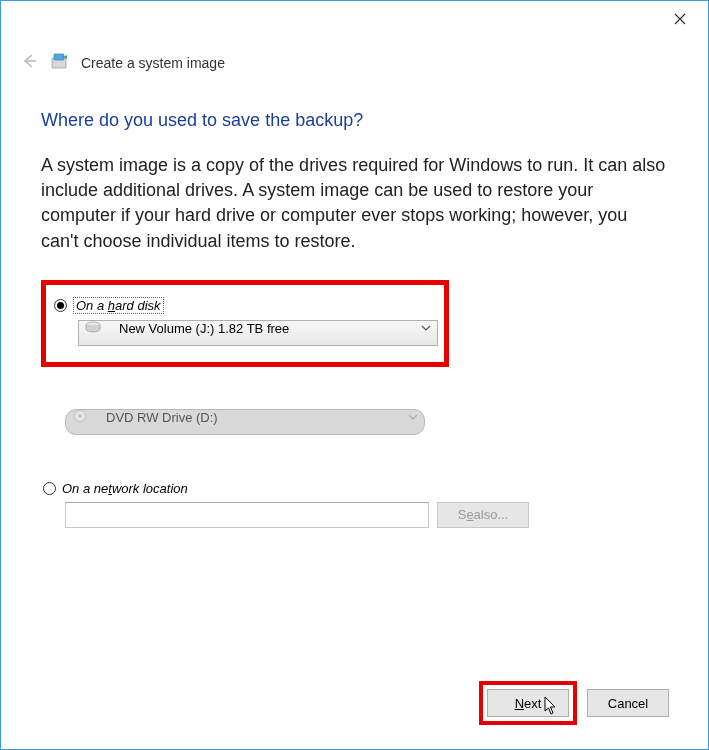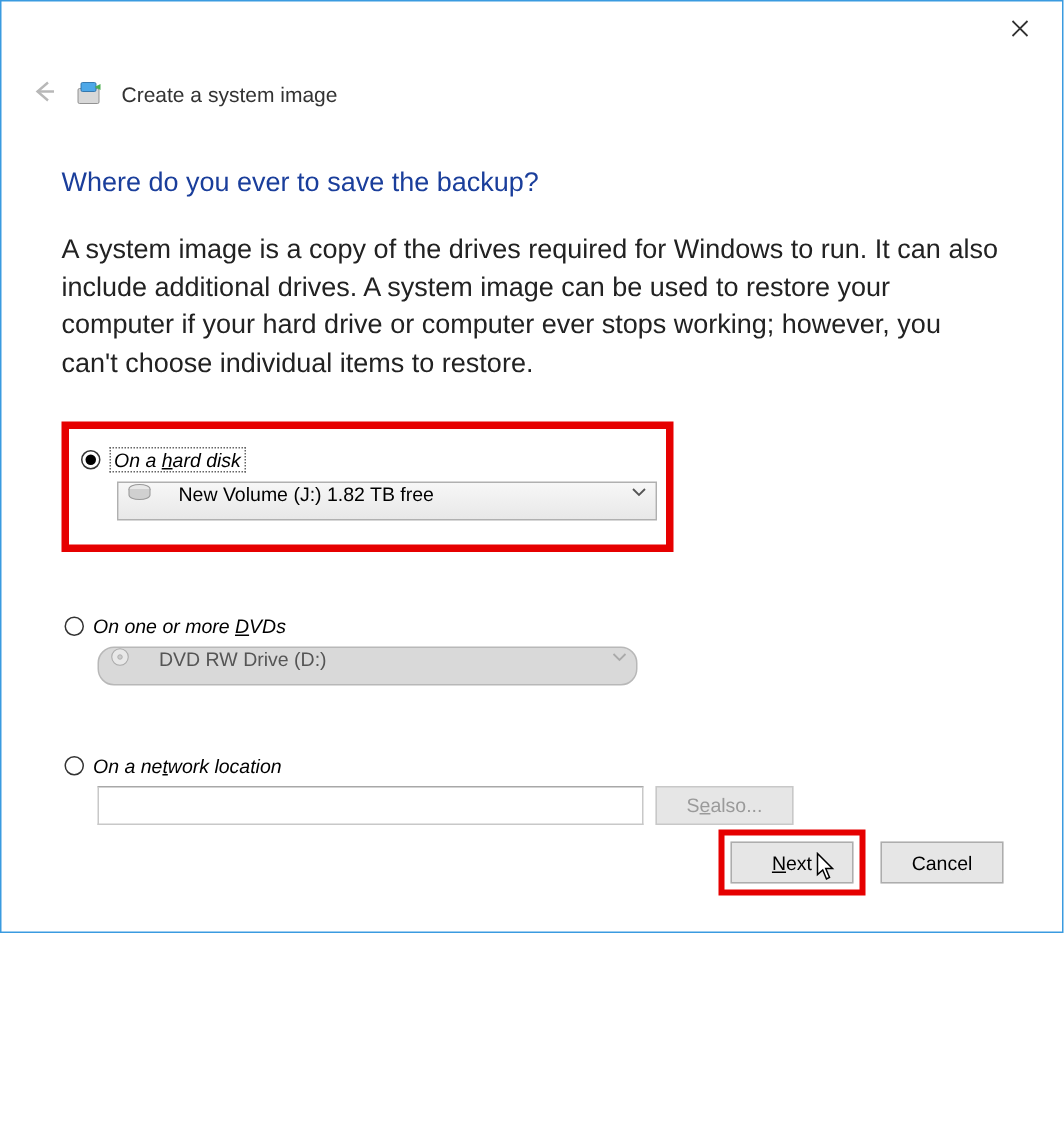--- a/index.html
+++ b/index.html
@@ -5,21 +5,21 @@
   * { box-sizing: border-box; }
   body {
     margin: 0;
     font-family: "Segoe UI", Tahoma, sans-serif;
     font-size: 13px;
     background: #fff;
     color: #000;
   }
   .window {
     width: 709px;
-    height: 622px;
+    height: 750px;
     border: 1px solid #3a9be0;
     position: relative;
     background: #fff;
   }
   .titlebar {
     height: 38px;
     display: flex;
     justify-content: flex-end;
     align-items: center;
     padding-right: 18px;
@@ -219,21 +219,21 @@
       <svg class="app-icon" viewBox="0 0 18 18">
         <rect x="1" y="6" width="14" height="10" rx="1" fill="#d8d8d8" stroke="#888" stroke-width="0.6"></rect>
         <rect x="3" y="2" width="10" height="6" rx="1" fill="#4ea8e8" stroke="#2a6fa8" stroke-width="0.6"></rect>
         <path d="M12 5 L16 3 L16 7 Z" fill="#4caf50"></path>
       </svg>
     </span>
     <span class="breadcrumb">Create a system image</span>
   </div>
 
   <div class="content">
-    <h1 class="heading">Where do you ever to save the backup?</h1>
+    <h1 class="heading">Where do you used to save the backup?</h1>
     <p class="description">A system image is a copy of the drives required for Windows to run. It can also include additional drives. A system image can be used to restore your computer if your hard drive or computer ever stops working; however, you can't choose individual items to restore.</p>
 
     <div class="highlight-box">
       <div class="option-row">
         <span class="radio selected"></span>
         <span class="option-label focus-rect"><span>On a </span><span class="ul">h</span><span>ard disk</span></span>
       </div>
       <div class="dropdown">
         <span>
           <svg class="drive-icon" viewBox="0 0 16 12">
@@ -244,24 +244,20 @@
         <span class="dropdown-label">New Volume (J:)  1.82 TB free</span>
         <span class="dropdown-arrow">
           <svg viewBox="0 0 10 6" width="10" height="6">
               <path d="M1 1 L5 5 L9 1" stroke="#555" stroke-width="1.2" fill="none"></path>
             </svg>
         </span>
       </div>
     </div>
 
     <div class="section">
-      <div class="option-row">
-        <span class="radio"></span>
-        <span class="option-label"><span>On one or more </span><span class="ul">D</span><span>VDs</span></span>
-      </div>
       <div class="dropdown disabled">
         <span>
           <svg class="drive-icon" viewBox="0 0 16 12">
               <circle cx="8" cy="6" r="5.5" fill="#e8e8e8" stroke="#aaa" stroke-width="0.7"></circle>
               <circle cx="8" cy="6" r="1.5" fill="#ccc" stroke="#aaa" stroke-width="0.6"></circle>
             </svg>
         </span>
         <span class="dropdown-label">DVD RW Drive (D:)</span>
         <span class="dropdown-arrow">
           <svg viewBox="0 0 10 6" width="10" height="6">

